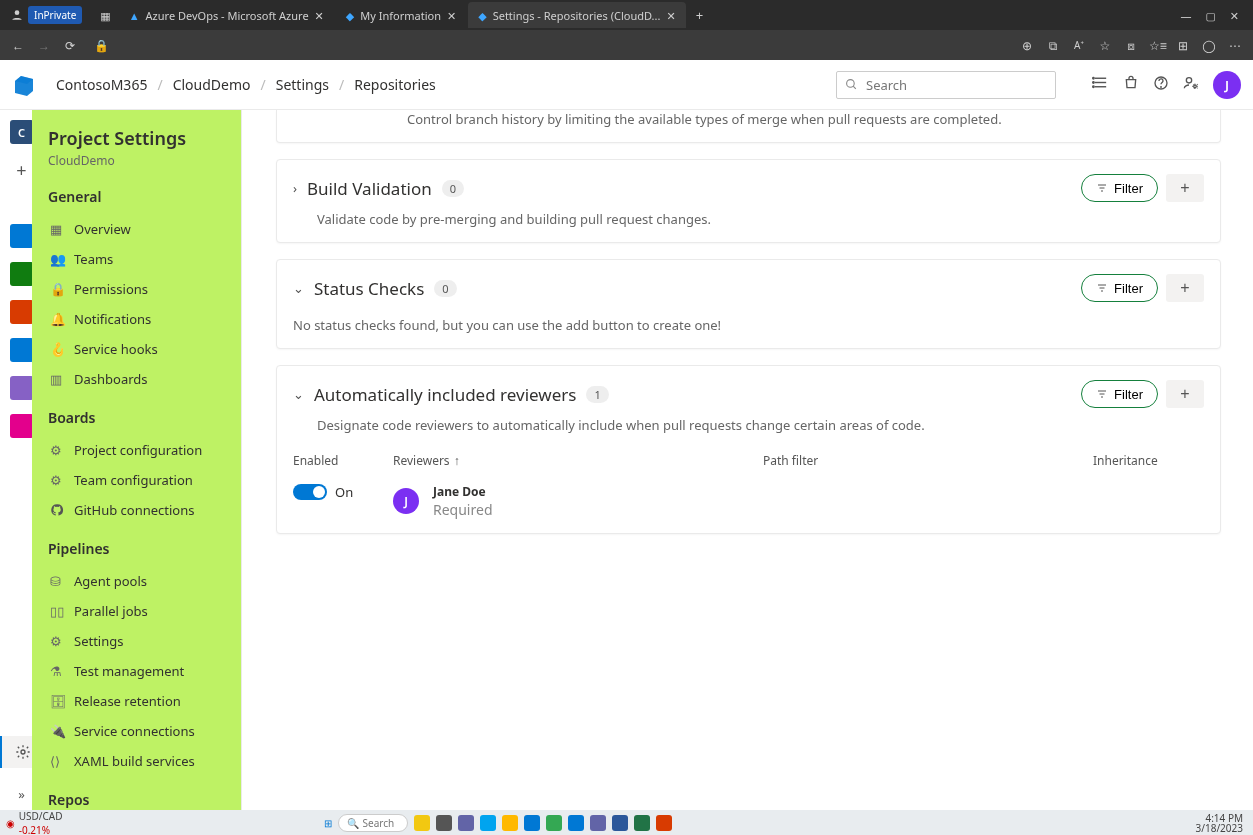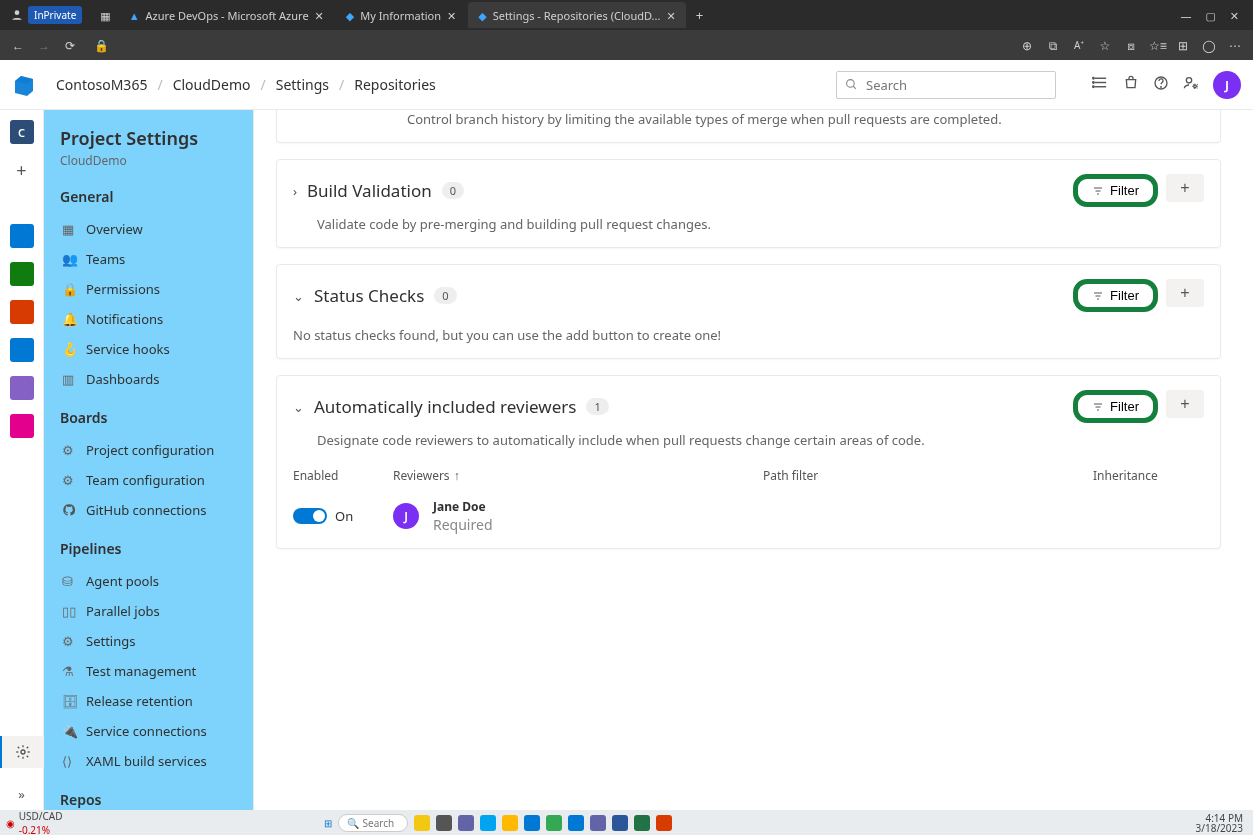--- a/index.html
+++ b/index.html
@@ -33,46 +33,46 @@
 
 .rail { position: absolute; left: 0; top: 50px; bottom: 0; width: 44px; background: #fff; border-right: 1px solid #eaeaea; display: flex; flex-direction: column; align-items: center; padding-top: 8px; gap: 10px; }
 .rail-item { width: 28px; height: 28px; display: flex; align-items: center; justify-content: center; border-radius: 4px; cursor: pointer; }
 .rail-tile { width: 24px; height: 24px; border-radius: 3px; display:flex; align-items:center; justify-content:center; color:#fff; font-size:11px; font-weight:600;}
 .rail-plus { color: #555; font-size: 18px; }
 .rail-spacer { flex: 1; }
 .rail-gear { width: 44px; height: 32px; display:flex; align-items:center; justify-content:center; background:#f3f2f1; border-left:2px solid #0078d4; cursor:pointer;}
 .rail-dbl { width:44px; height:32px; display:flex; align-items:center; justify-content:center; cursor:pointer; color:#555;}
 
 
-.sidebar { position: absolute; left: 44px; top: 50px; bottom: 0; width: 210px; background: #7dd3fc; border-right: 1px solid #eaeaea; overflow-y: auto; padding: 16px 0 16px 16px; }
+.sidebar { position: absolute; left: 32px; top: 50px; bottom: 0; width: 210px; background: #bef264; border-right: 1px solid #eaeaea; overflow-y: auto; padding: 16px 0 16px 16px; }
 .sidebar h2 { font-size: 18px; font-weight: 600; margin-bottom: 2px; }
 .proj-sub { font-size: 12px; color: #666; margin-bottom: 18px; }
 .group-title { font-size: 14px; font-weight: 600; margin: 14px 0 8px 0; }
 .nav-item { display: flex; align-items: center; gap: 8px; height: 30px; padding: 0 8px 0 2px; cursor: pointer; font-size: 13px; }
 .nav-item .ico { width: 16px; color: #666; display:flex;}
 
 
 .main { position: absolute; left: 254px; right: 0; top: 50px; bottom: 0; overflow-y: auto; padding: 0 32px 30px 22px; background: #fff; }
 .card { background: #fff; border: 1px solid #eaeaea; border-radius: 4px; margin-top: 16px; padding: 14px 16px; box-shadow: 0 1px 2px rgba(0,0,0,0.04); }
 .card.first { margin-top: 0; border-top: none; border-radius: 0 0 4px 4px; padding-top: 0; padding-left: 130px; color: #666; font-size: 13px; }
 .card-head { display: flex; align-items: center; gap: 10px; }
 .chevron { cursor: pointer; color: #555; }
 .sec-title { font-size: 17px; font-weight: 400; }
 .count-badge { background: #eee; border-radius: 10px; padding: 1px 8px; font-size: 11px; color: #555; }
 .head-actions { margin-left: auto; display: flex; gap: 8px; }
-.filter-btn { border: 5px solid #15803d; background: #fff; border-radius: 14px; padding: 4px 14px; font-size: 13px; display: flex; gap: 6px; align-items: center; cursor: pointer; }
+.filter-btn { border: 1px solid #15803d; background: #fff; border-radius: 14px; padding: 4px 14px; font-size: 13px; display: flex; gap: 6px; align-items: center; cursor: pointer; }
 .add-btn { width: 38px; height: 28px; background: #f3f2f1; border: none; border-radius: 3px; cursor: pointer; font-size: 16px; color: #555; }
 .sec-desc { margin-top: 8px; color: #666; font-size: 13px; margin-left: 24px; }
 .empty { margin-top: 14px; color: #666; font-size: 13px; }
 .table-head { display: flex; margin-top: 18px; font-size: 12px; color: #555; align-items: center; }
 .col-enabled { width: 100px; }
 .col-rev { width: 370px; display:flex; gap:4px; align-items:center;}
 .col-path { width: 330px; }
 .col-inh { }
-.row { display: flex; margin-top: 14px; align-items: center; }
+.row { display: flex; margin-top: 14px; align-items: flex-start; }
 .toggle { width: 34px; height: 16px; background: #0078d4; border-radius: 8px; position: relative; cursor: pointer; }
 .toggle::after { content: ""; position: absolute; right: 2px; top: 2px; width: 12px; height: 12px; background: #fff; border-radius: 50%; }
 .small-avatar { width: 26px; height: 26px; border-radius: 50%; background: #7b2ff2; color: #fff; font-size: 12px; font-weight:600; display:flex; align-items:center; justify-content:center; margin-right: 10px;}
 .rev-name { font-weight: 700; font-size: 12px; }
 .rev-req { font-size: 14px; color: #888; }
 
 
 .sidebar::-webkit-scrollbar { width: 6px; }
 .sidebar::-webkit-scrollbar-thumb { background: #ccc; border-radius: 3px; }
 

